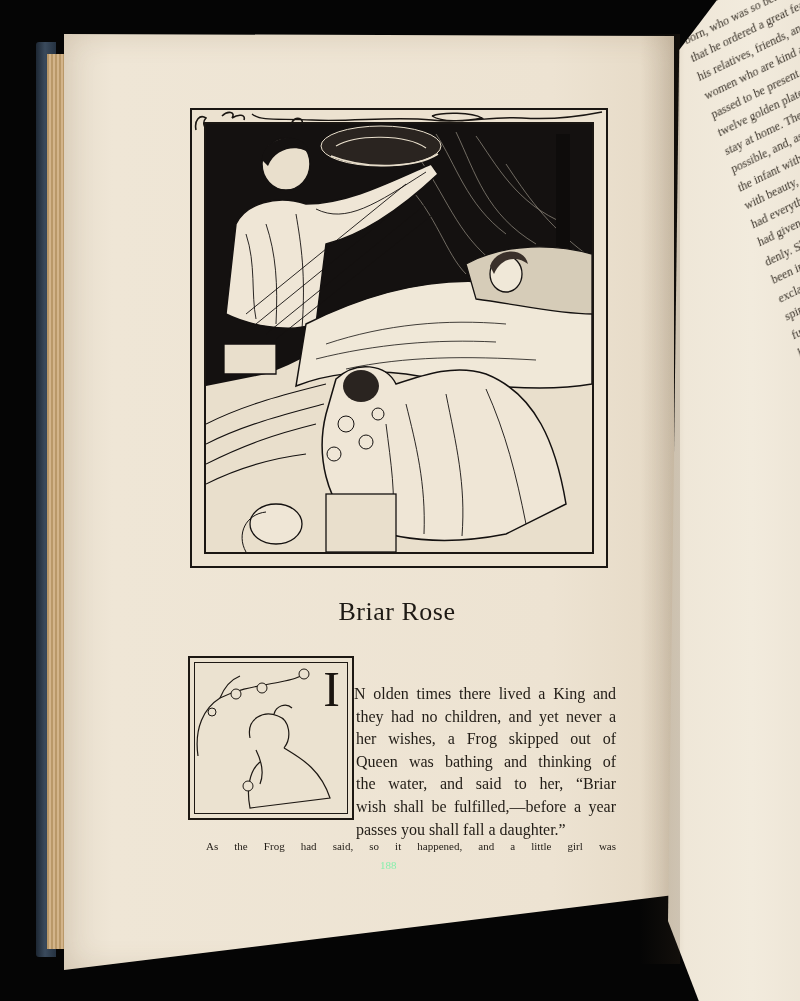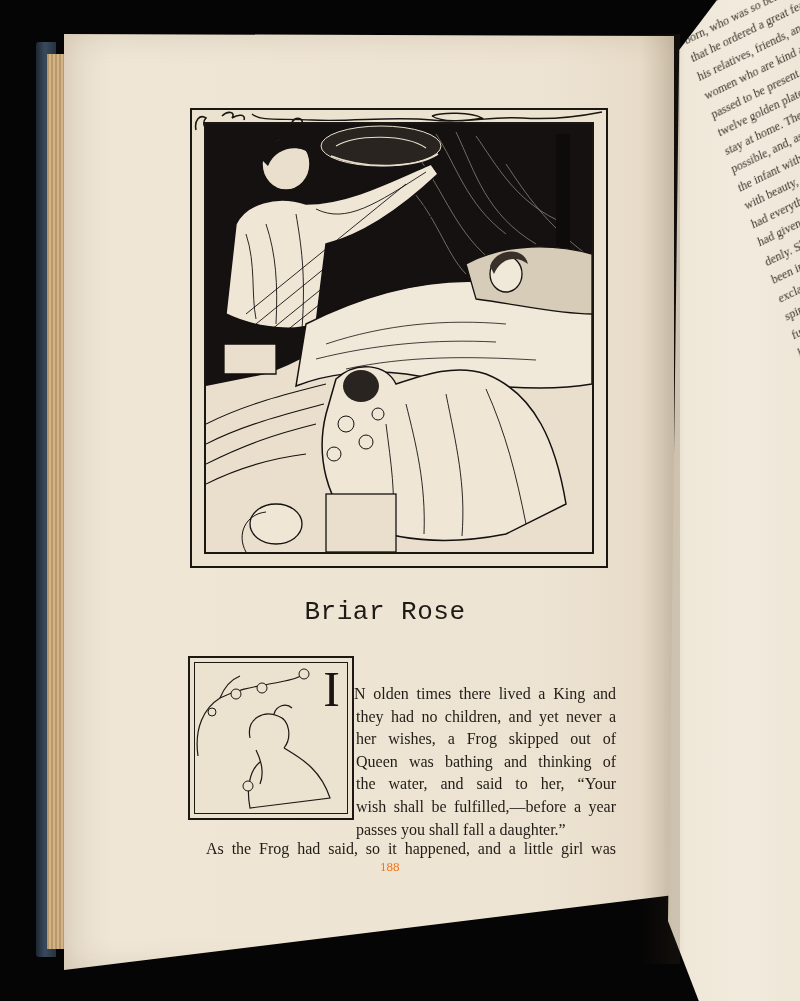--- a/index.html
+++ b/index.html
@@ -49,22 +49,22 @@
   }
   .plate svg { position:absolute; inset:0; }
   .plate-ornament-top {
     position:absolute; left:-6px; top:-16px; width:140px; height:22px;
   }
   .plate-ornament-bottom {
     position:absolute; left:0; bottom:-14px; width:414px; height:18px;
   }
 
   .title {
-    position:absolute; left:178px; top:597px; width:414px; text-align:center;
-    font-size:26px; color:#1e1a15; letter-spacing:.5px;font-family:Liberation Mono, monospace;
+    position:absolute; left:190px; top:597px; width:414px; text-align:center;
+    font-size:26px; color:#1e1a15; letter-spacing:.5px;
   }
 
   .dropcap-box {
     position:absolute; left:188px; top:656px; width:162px; height:160px;
     border:2px solid #1d1813; background:#ebe2d0;
   }
   .dropcap-box .inner {
     position:absolute; left:4px; top:4px; right:4px; bottom:4px; border:1px solid #1d1813;
   }
   .dropcap-letter {
@@ -72,24 +72,24 @@
   }
   .body-text {
     position:absolute; left:356px; top:655px; width:260px;
     font-size:16px; line-height:22.6px; color:#211c16; text-align:justify;margin-top:28px;
   }
   .body-text .line { display:block; white-space:nowrap; text-align-last:justify; }
   .body-text .line.first { margin-left:-2px; }
   .body-text .line.last { text-align-last:left; }
   .continuation {
     position:absolute; left:206px; top:840px; width:410px;
-    font-size:16px; color:#211c16; text-align:justify; text-align-last:justify; white-space:nowrap;
+    font-size:11px; color:#211c16; text-align:justify; text-align-last:justify; white-space:nowrap;
   }
   .page-number {
-    position:absolute; left:380px; top:859px; font-size:13px; color:#f97316;
+    position:absolute; left:380px; top:859px; font-size:11px; color:#86efac;
   }
   .gutter-shadow {
     position:absolute; left:640px; top:34px; width:40px; height:930px;
     background:linear-gradient(90deg,rgba(0,0,0,0),rgba(80,60,40,.18));
     pointer-events:none;
   }
 </style>
 </head>
 <body>
 
@@ -233,19 +233,19 @@
     </g>
   </svg>
   <div class="dropcap-letter">I</div>
 </div>
 
 <div class="body-text" id="body-text">
     <span class="line first">N olden times there lived a King and</span>
     <span class="line">they had no children, and yet never a</span>
     <span class="line">her wishes, a Frog skipped out of</span>
     <span class="line">Queen was bathing and thinking of</span>
-    <span class="line">the water, and said to her, “Your</span>
+    <span class="line">the water, and said to her, “Briar</span>
     <span class="line">wish shall be fulfilled,—before a year</span>
     <span class="line last">passes you shall fall a daughter.”</span>
   </div>
 
 <div class="continuation">As the Frog had said, so it happened, and a little girl was</div>
 <div class="page-number">188</div>
 
 </body></html>

